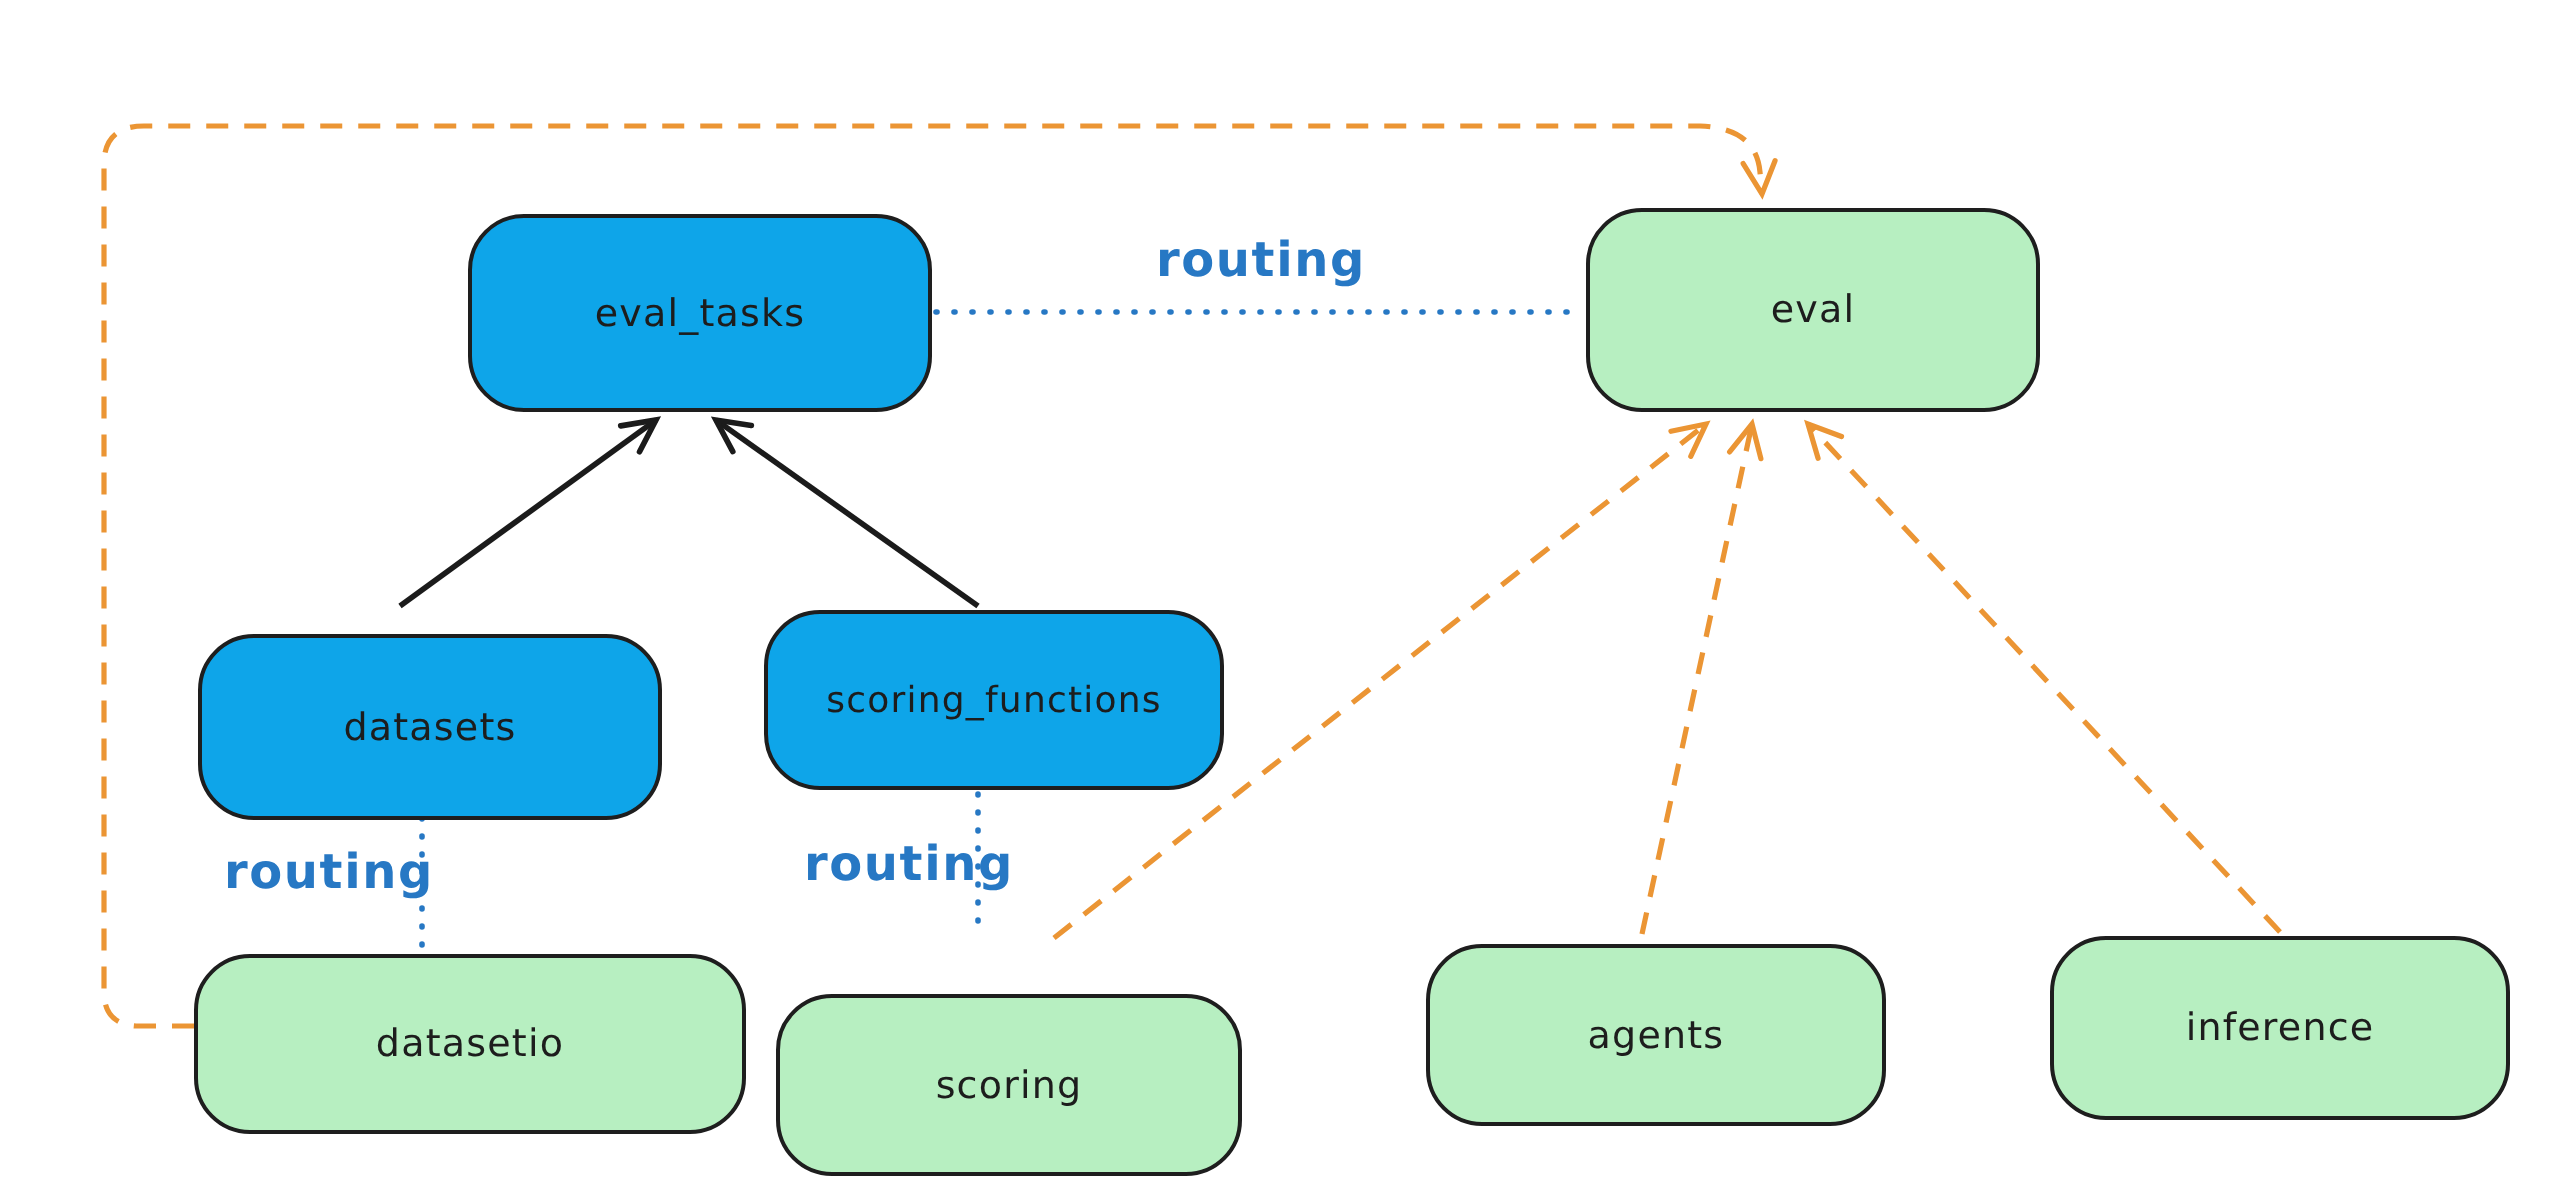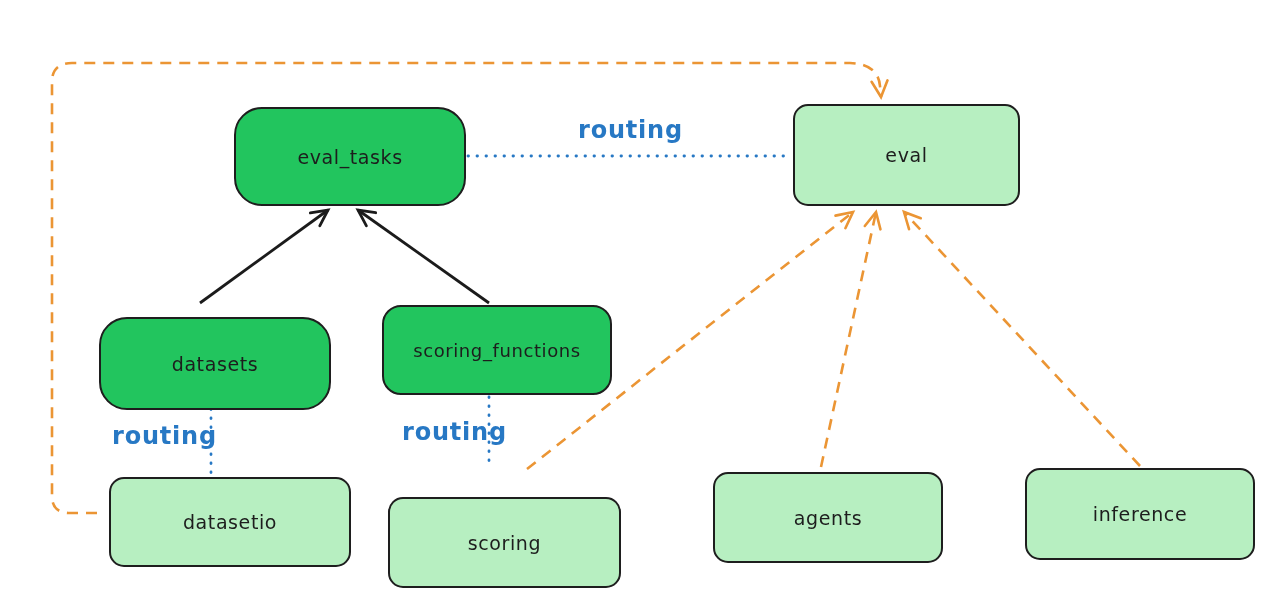--- a/index.html
+++ b/index.html
@@ -23,29 +23,29 @@
     border: 2.6px solid #1e1e1e;
     border-radius: 28px;
     display: flex; align-items: center; justify-content: center;
     box-sizing: border-box;
   }
   .node-label {
     font-size: 19px;
     color: #1d1d1d;
     letter-spacing: 0.6px;
   }
-  .node.blue  { background: #22c55e; text-align: center; }
-  .node.green { background: #b7efc1; border-radius: 15px; }
+  .node.blue  { background: #0ea5e9; text-align: center; }
+  .node.green { background: #b7efc1; }
 
   .node-eval_tasks        { left: 234px;  top: 107px; width: 232px; height: 99px;  }
   .node-eval              { left: 793px;  top: 104px; width: 227px; height: 102px; }
   .node-datasets          { left: 99px;   top: 305px; width: 232px; height: 93px; margin-top: 12px;  }
-  .node-scoring_functions { left: 382px;  top: 305px; width: 230px; height: 90px; border-radius: 19px;  }
+  .node-scoring_functions { left: 382px;  top: 305px; width: 230px; height: 90px;  }
   .node-scoring_functions .node-label { font-size: 18px; }
-  .node-datasetio         { left: 109px;   top: 477px; width: 242px; height: 90px;  }
+  .node-datasetio         { left: 97px;   top: 477px; width: 276px; height: 90px;  }
   .node-scoring           { left: 388px;  top: 472px; width: 233px; height: 91px; margin-top: 25px;  }
   .node-agents            { left: 713px;  top: 472px; width: 230px; height: 91px;  }
   .node-inference         { left: 1025px; top: 468px; width: 230px; height: 92px;  }
 
   .edge-label {
     position: absolute;
     font-size: 24px;
     font-weight: bold;
     color: #2778c4;
     letter-spacing: 0.8px;

